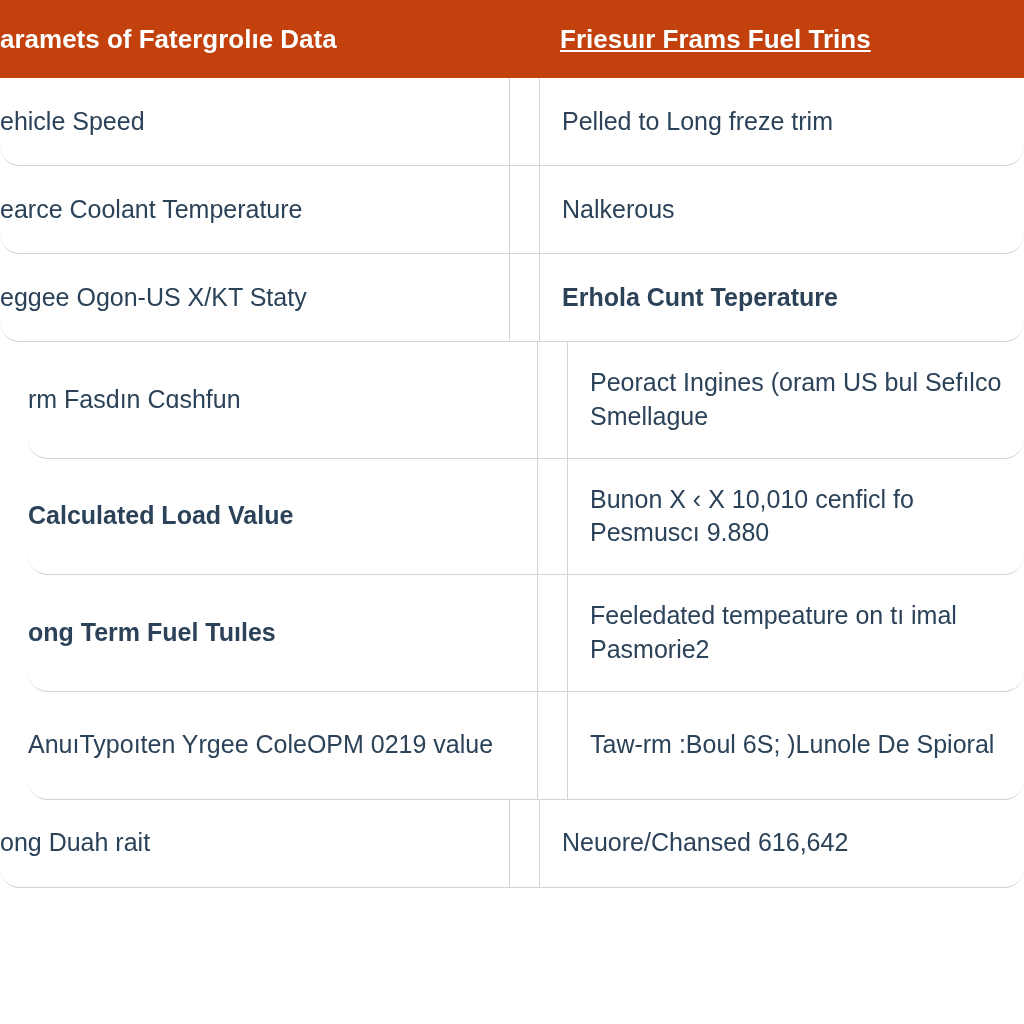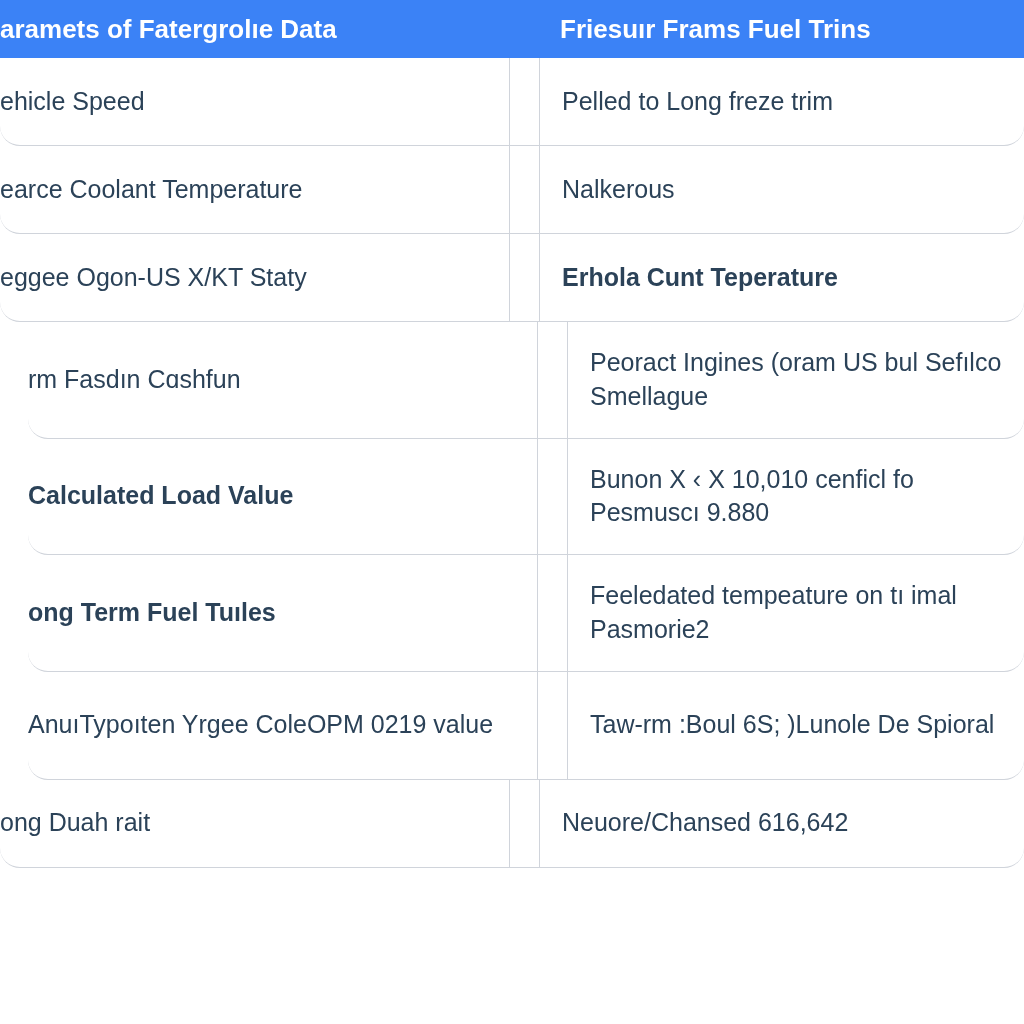--- a/index.html
+++ b/index.html
@@ -13,38 +13,39 @@
       width: 1024px;
       height: 1024px;
       overflow: hidden;
     }
     .table-container {
       width: 100%;
       height: 100%;
     }
     .header-row {
       display: flex;
-      background: #3b82f6;
+      background: #c2410c;
       color: #ffffff;
-      height: 58px;
+      height: 78px;
     }
     .header-cell {
       padding: 14px 12px;
       font-size: 26px;
       font-weight: 600;
       display: flex;
       align-items: center;
     }
     .header-cell.left {
       width: 510px;
       padding-left: 0;
     }
     .header-cell.right {
       flex: 1;
       padding-left: 50px;
+      text-decoration: underline;
     }
     .data-row {
       display: flex;
       border-bottom: 1px solid #d0d4db;
       min-height: 88px;
       border-radius: 20px;
     }
     .data-row.tall {
       min-height: 108px;
       margin-left: 28px;

